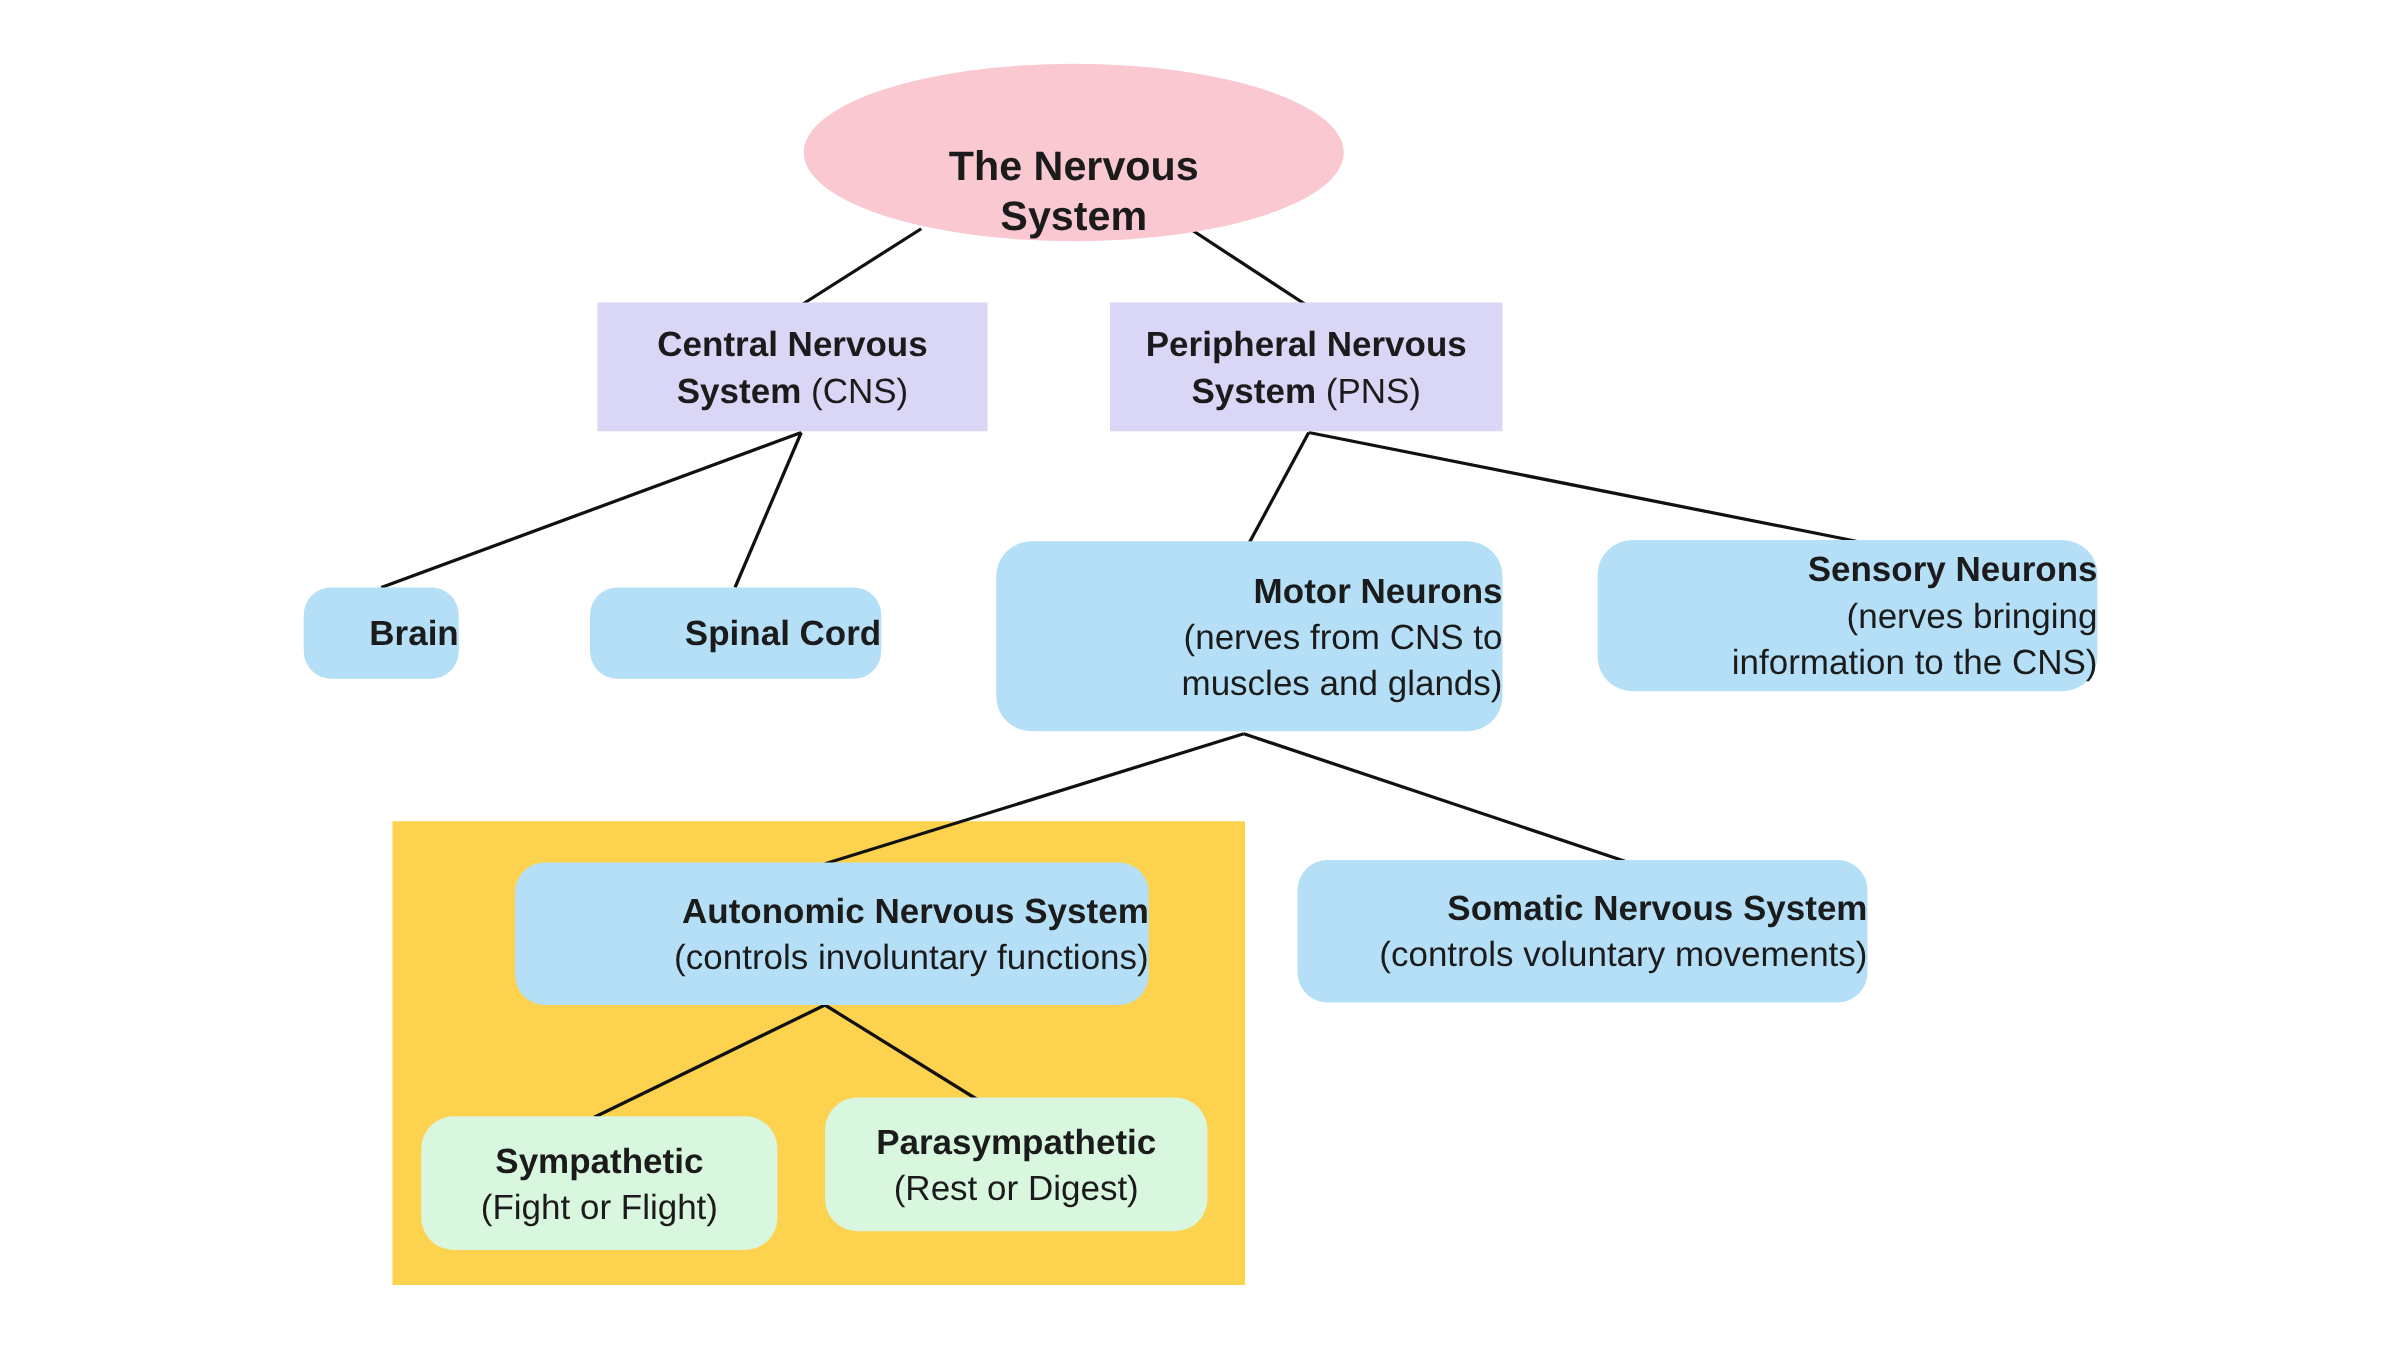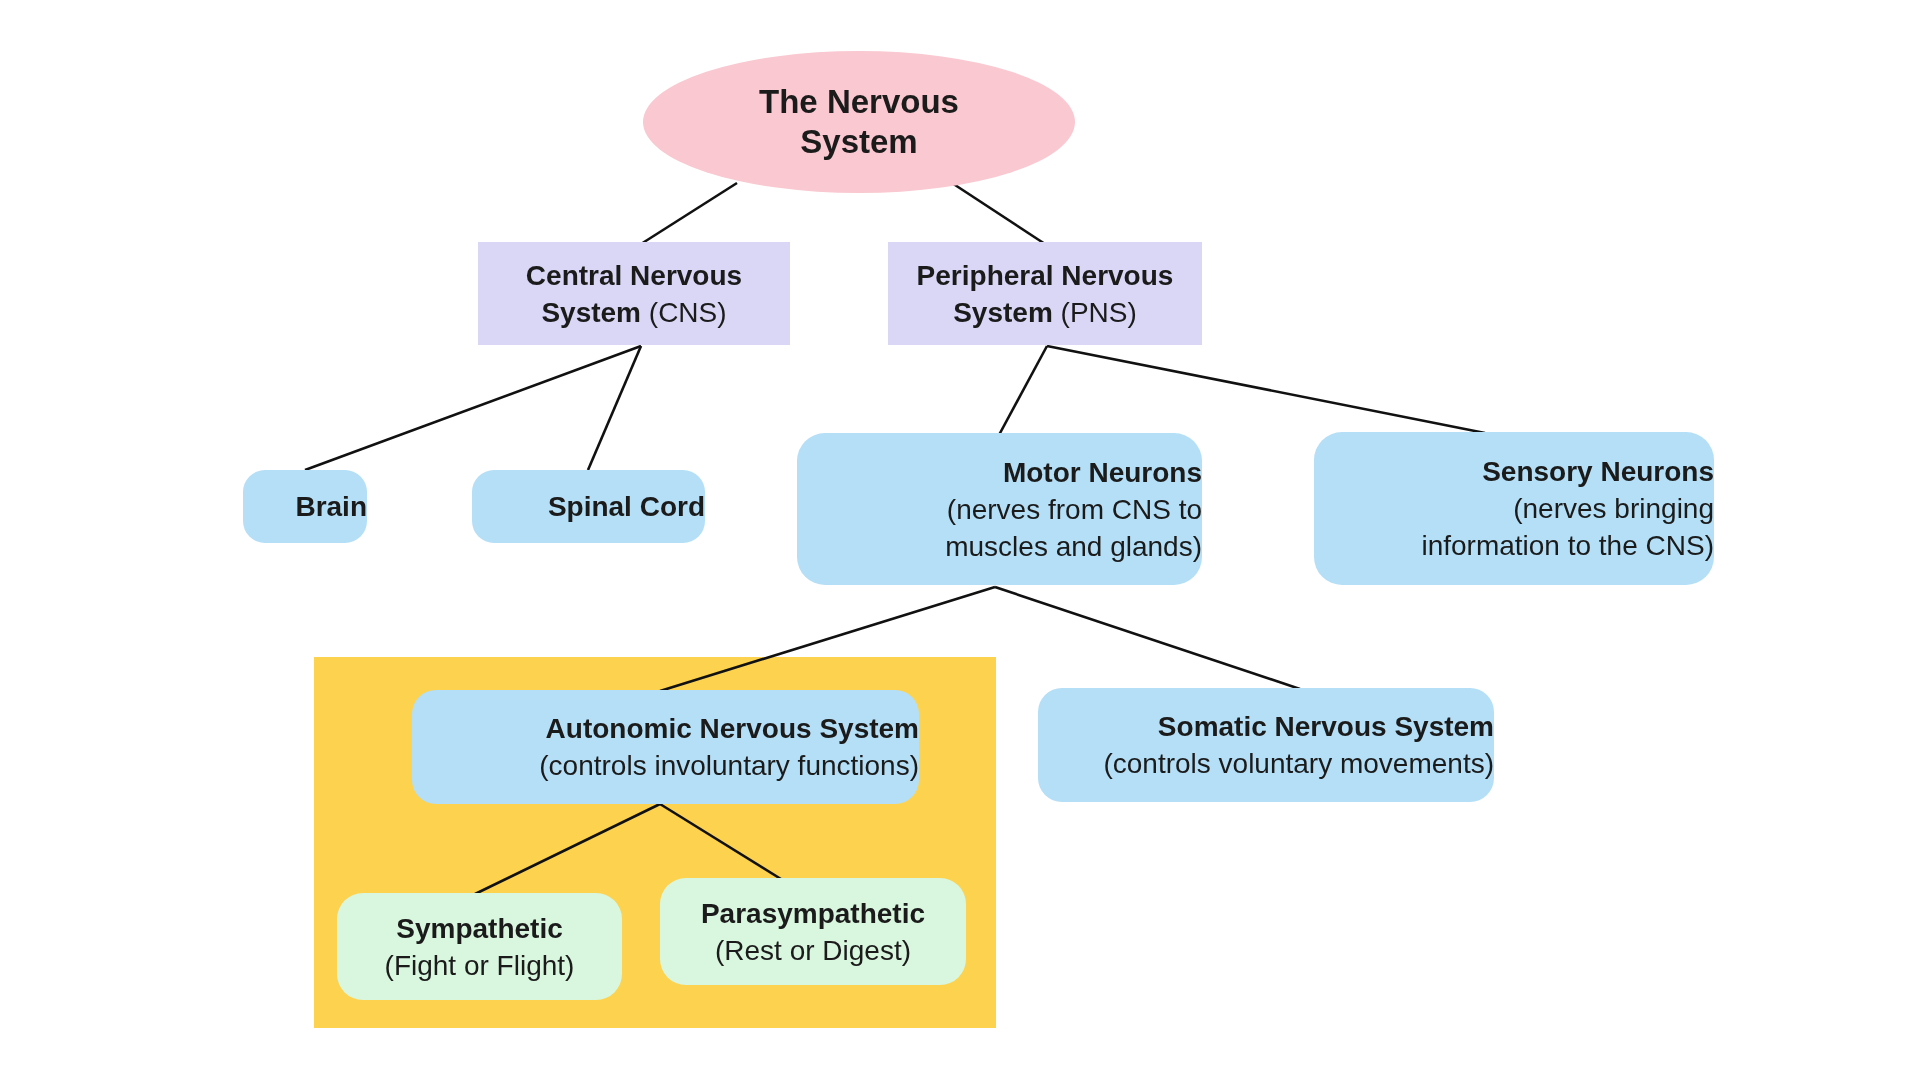--- a/index.html
+++ b/index.html
@@ -24,32 +24,32 @@
     font-size: 28px;
     line-height: 37px;
     box-sizing: border-box;
   }
   .b { font-weight: 700; }
   .node .ln { display: block; }
   
   #node-root {
     left: 643px; top: 51px; width: 432px; height: 142px;
     background: #f9c8d0; border-radius: 50%;
-    font-size: 33px; line-height: 40px; font-weight: 700;
+    font-size: 33px; line-height: 40px; font-weight: 700; justify-content: flex-end;
   }
   
   .lav { background: #d9d6f6; }
   #node-cns { left: 478px; top: 242px; width: 312px; height: 103px; }
   #node-pns { left: 888px; top: 242px; width: 314px; height: 103px; }
   
   .blue { background: #b4dff7; align-items: flex-end; }
   #node-brain  { left: 243px; top: 470px; width: 124px; height: 73px; border-radius: 22px; }
   #node-spinal { left: 472px; top: 470px; width: 233px; height: 73px; border-radius: 22px; }
   #node-motor   { left: 797px;  top: 433px; width: 405px; height: 152px; border-radius: 28px; }
-  #node-sensory { left: 1278px; top: 432px; width: 400px; height: 153px; border-radius: 28px; margin-left: 36px; }
+  #node-sensory { left: 1278px; top: 432px; width: 400px; height: 121px; border-radius: 28px; }
   #node-autonomic { left: 412px;  top: 690px; width: 507px; height: 114px; border-radius: 24px; }
   #node-somatic   { left: 1038px; top: 688px; width: 456px; height: 114px; border-radius: 24px; }
   
   #highlight-panel {
     position: absolute; left: 314px; top: 657px; width: 682px; height: 371px;
     background: #fcd24f;
   }
   
   .green { background: #d9f6de; }
   #node-sympathetic     { left: 337px; top: 893px; width: 285px; height: 107px; border-radius: 26px; }

